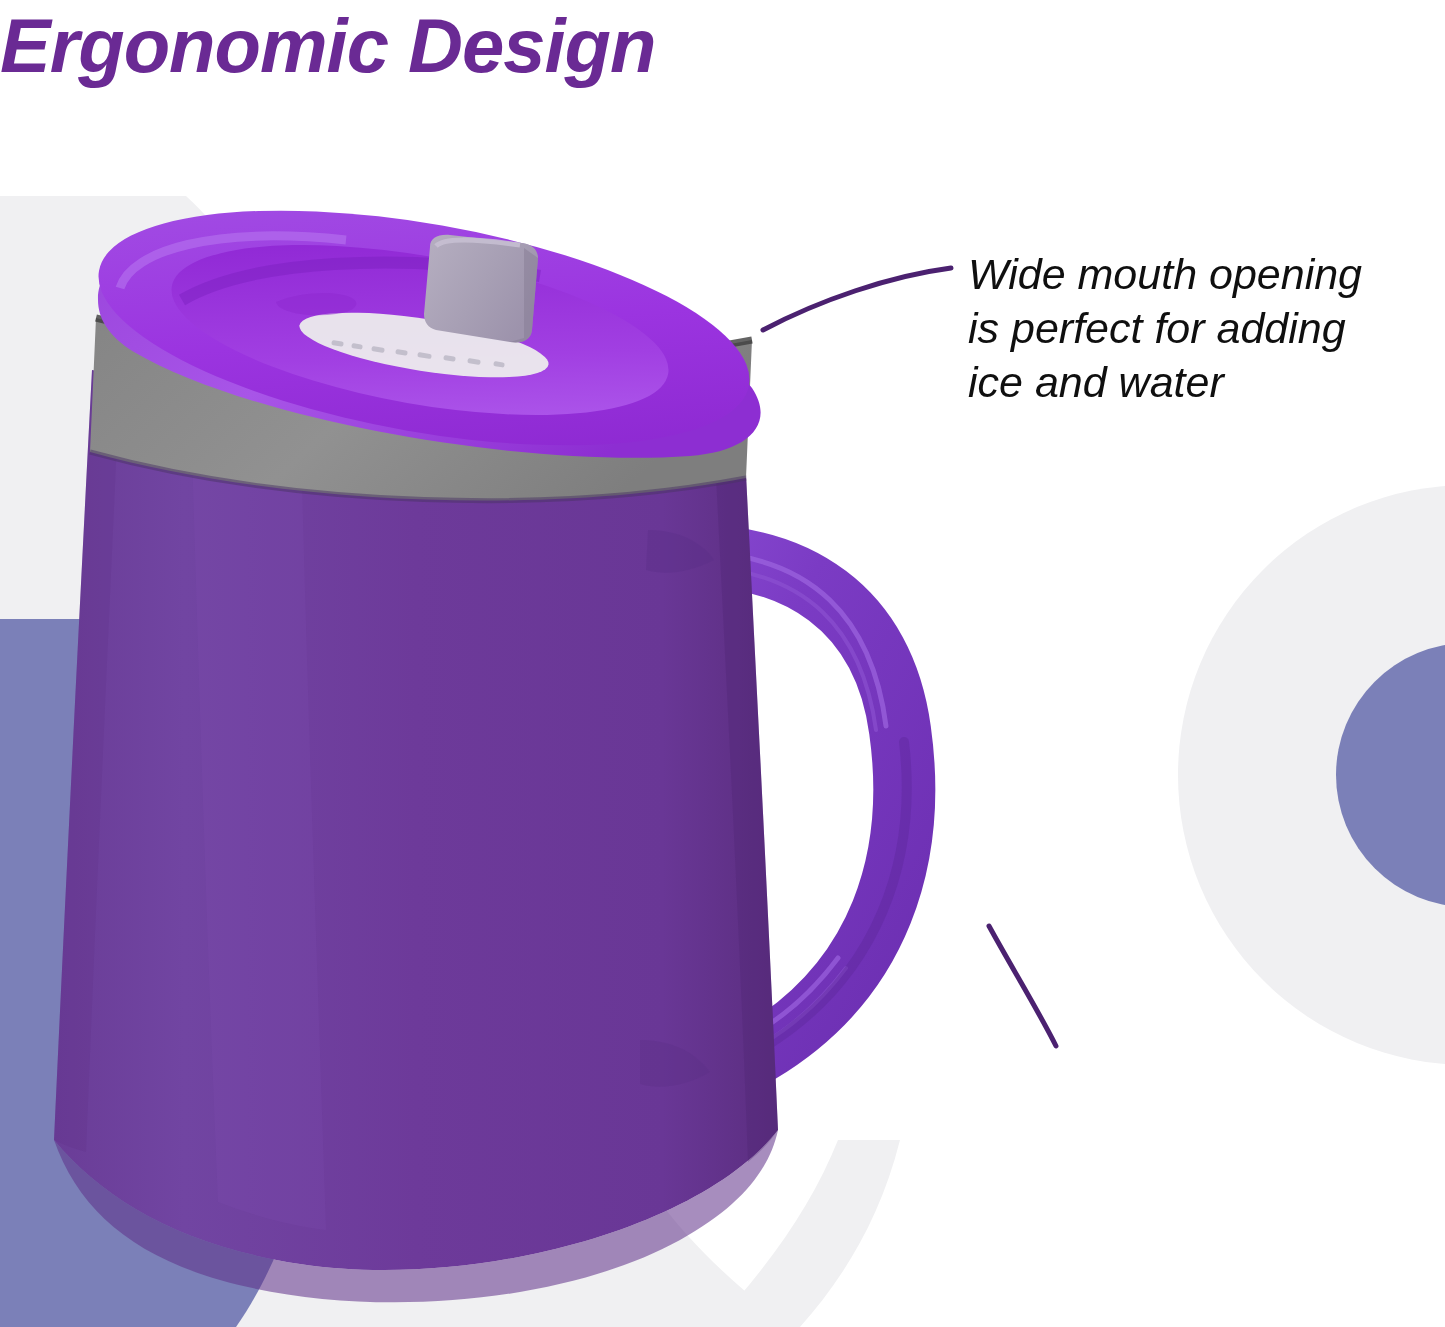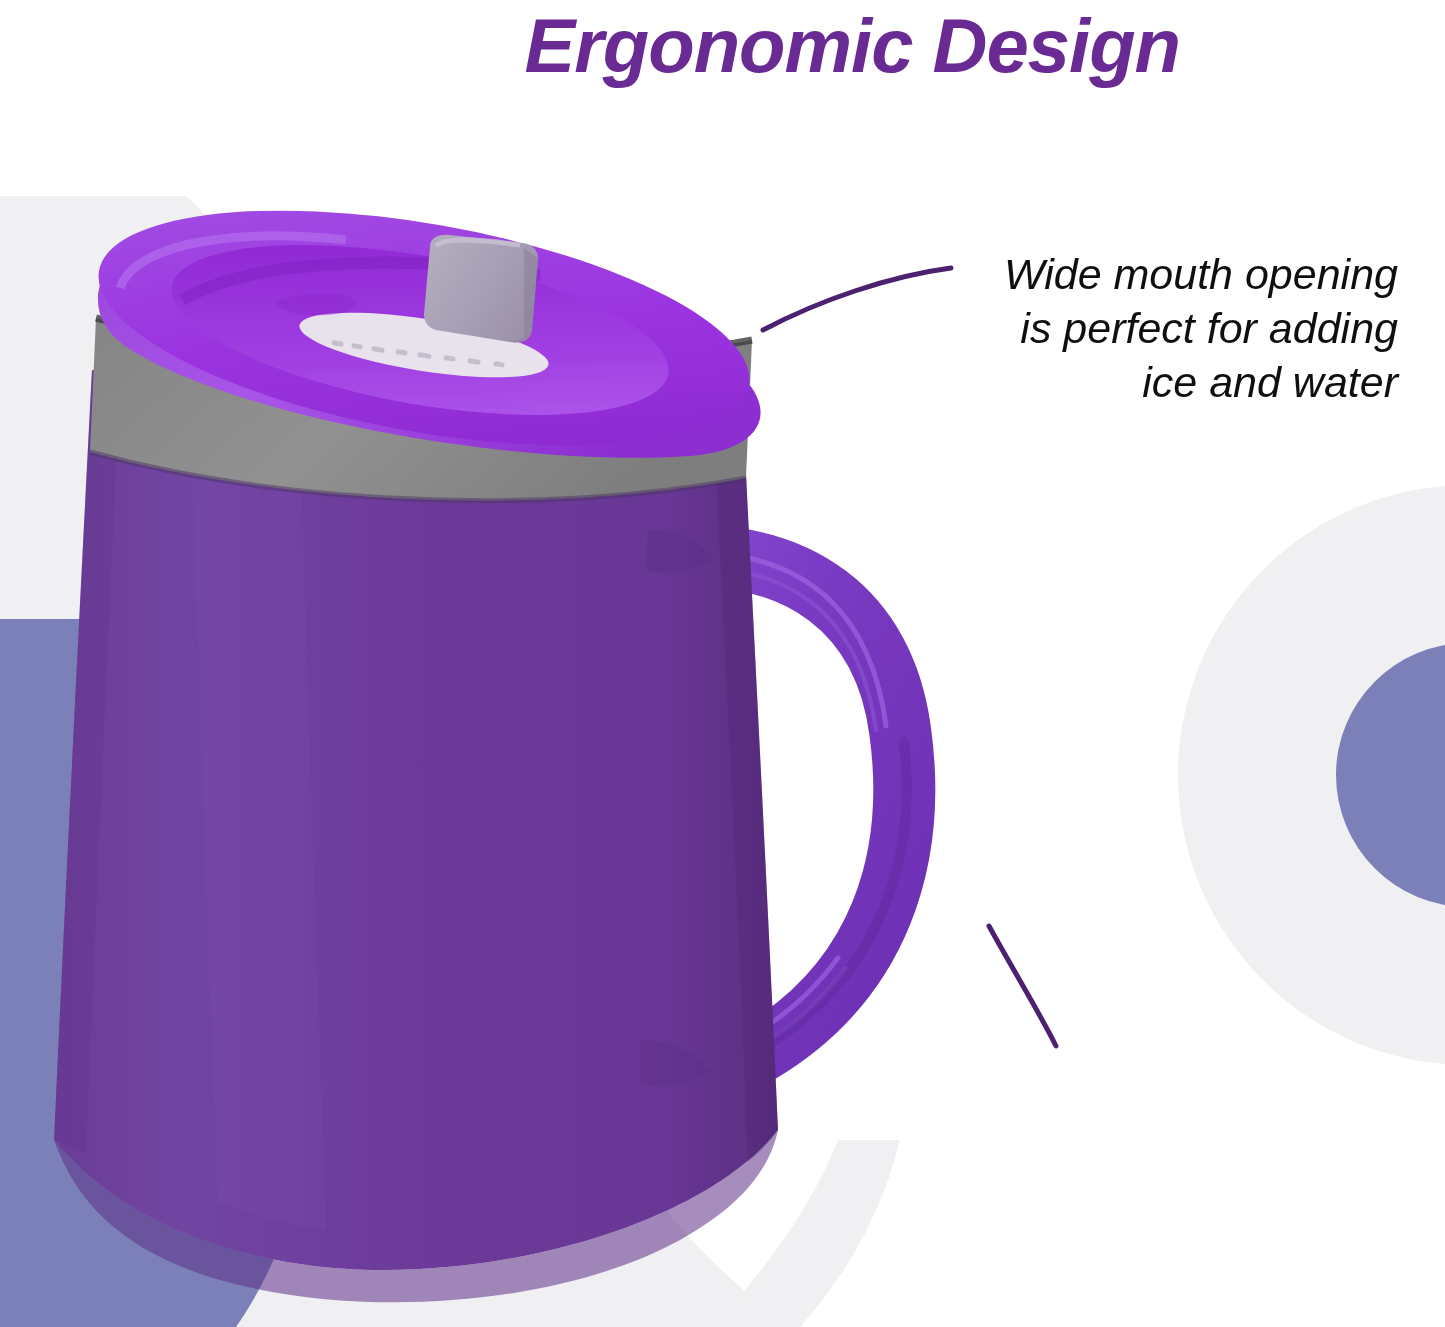--- a/index.html
+++ b/index.html
@@ -23,21 +23,21 @@
     left: 0;
     top: 0;
     width: 1445px;
     height: 1327px;
   }
   #headline {
     position: absolute;
     left: 0;
     top: 2px;
     width: 1180px;
-    text-align: right;
+    text-align: left;
     font-size: 76px;
     font-style: italic;
     font-weight: bold;
     letter-spacing: -1px;
     color: #6A2A94;
     white-space: nowrap;
     z-index: 40;
   }
   .annotation {
     position: absolute;
@@ -45,21 +45,20 @@
     color: #0f0f0f;
     font-style: italic;
     font-weight: 300;
     font-size: 43px;
     line-height: 1.25;
   }
   #annotation-top {
     left: 968px;
     top: 248px;
     width: 430px;
-    text-align: right;
   }
   #annotation-bottom {
     left: 958px;
     top: 1085px;
     width: 420px;
   }
 </style>
 </head>
 <body>
 

